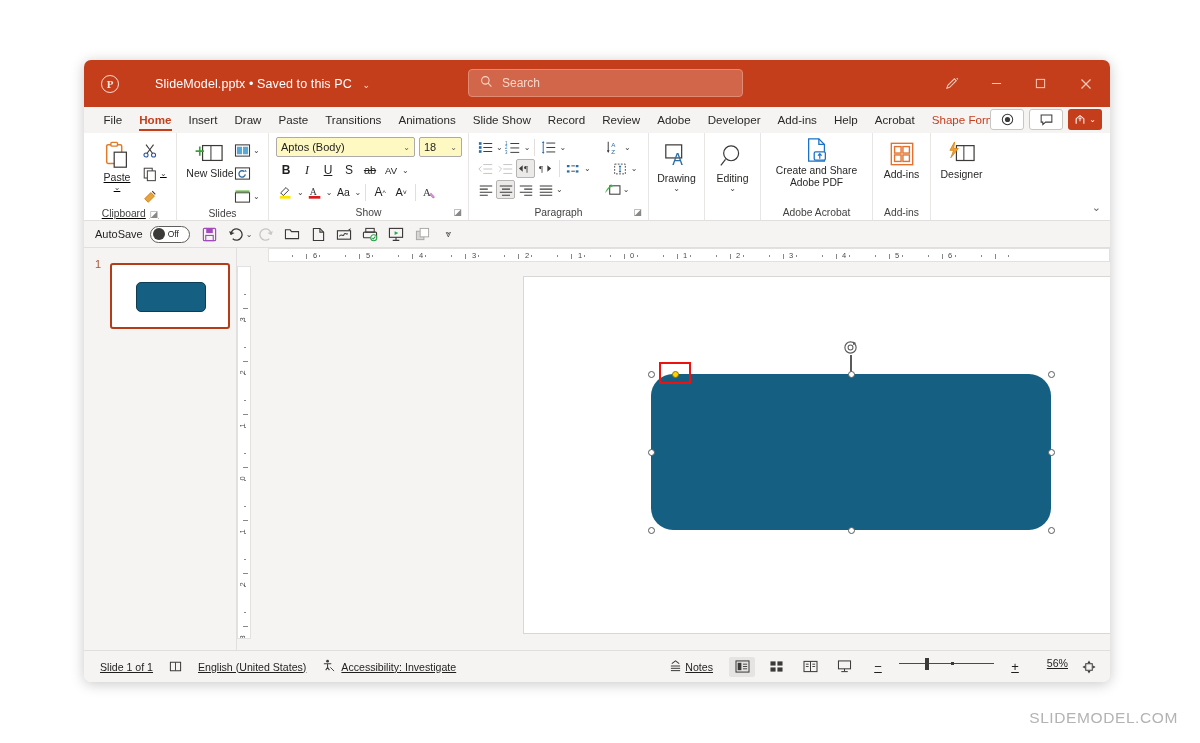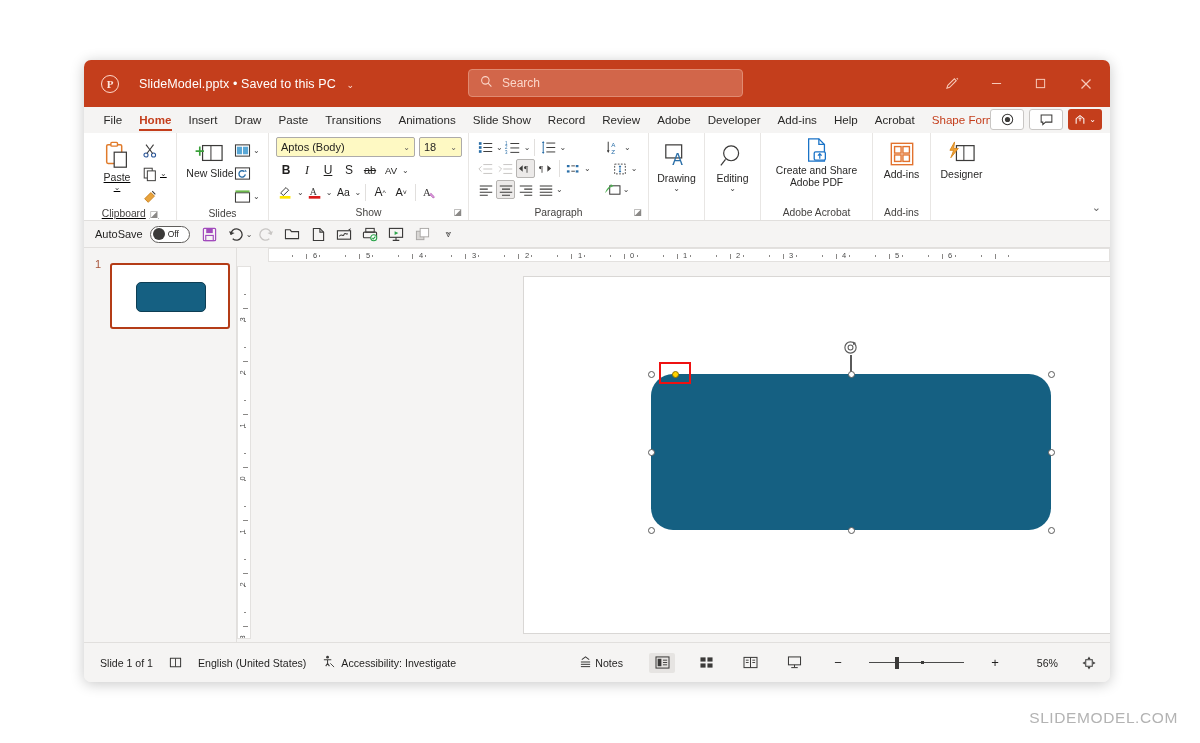--- a/index.html
+++ b/index.html
@@ -30,21 +30,21 @@
     flex: none; position: relative;
   }
   .pp-logo {
     width: 18px; height: 18px; margin-left: 17px;
     border: 1.6px solid #ffd9cc; border-radius: 50%;
     color: #ffe6dd; font-size: 11px; font-weight: bold;
     display: flex; align-items: center; justify-content: center;
     font-family: "Liberation Serif", serif;
   }
   .doc-title {
-    margin-left: 20px; color: #ffffff; font-size: 12.5px;
+    margin-left: 36px; color: #ffffff; font-size: 12.5px;
     white-space: nowrap; letter-spacing: .1px;
   }
   .chev-sm { margin-left: 7px; font-size: 9px; color:#ffe3d9; }
   .searchbox {
     position: absolute; left: 384px; top: 9px;
     width: 275px; height: 28px;
     background: #d2664a; border: 1px solid #e08b72;
     border-radius: 4px;
     display: flex; align-items: center;
   }
@@ -204,27 +204,28 @@
   .adj-handle {
     position: absolute; width: 7px; height: 7px; border-radius: 50%;
     background: #ffd400; border: 1.2px solid #8a7200; box-sizing: border-box;
   }
   .redbox {
     position: absolute; border: 2px solid #ee1111; background: transparent;
   }
 
   
   .statusbar {
-    height: 40px; background: #f5f4f3; flex: none;
+    height: 32px; background: #f5f4f3; flex: none;
     border-top: 1px solid #e1dfdd;
     display: flex; align-items: center; font-size: 10.6px; color: #201f1e;
     padding: 0 8px;
+    text-decoration: underline;
   }
   .sb-item { display:flex; align-items:center; gap:6px; padding: 0 8px; white-space: nowrap; }
-  .sb-right { margin-left: auto; display: flex; align-items: center; gap: 18px; }
+  .sb-right { margin-left: auto; display: flex; gap: 8px; }
   .viewbtn { width: 26px; height: 20px; display:flex; align-items:center; justify-content:center; }
   .viewbtn.sel { background: #e6e4e2; border-radius: 2px; }
   .zoomtrack { position: relative; width: 95px; height: 14px; display:flex; align-items:center; }
   .zoomline { position:absolute; left:0; right:0; top: 6.5px; height: 1.3px; background: #4a4a4a; }
   .zoomknob { position:absolute; left: 26px; top: 1px; width: 3.6px; height: 12px; background: #3b3a39; }
   .zoommid { position: absolute; left: 52px; top: 5px; width: 3px; height: 3px; background:#3b3a39; }
   .zoompct { width: 32px; text-align: right; font-size: 10.6px; }
 
   
   #watermark {

